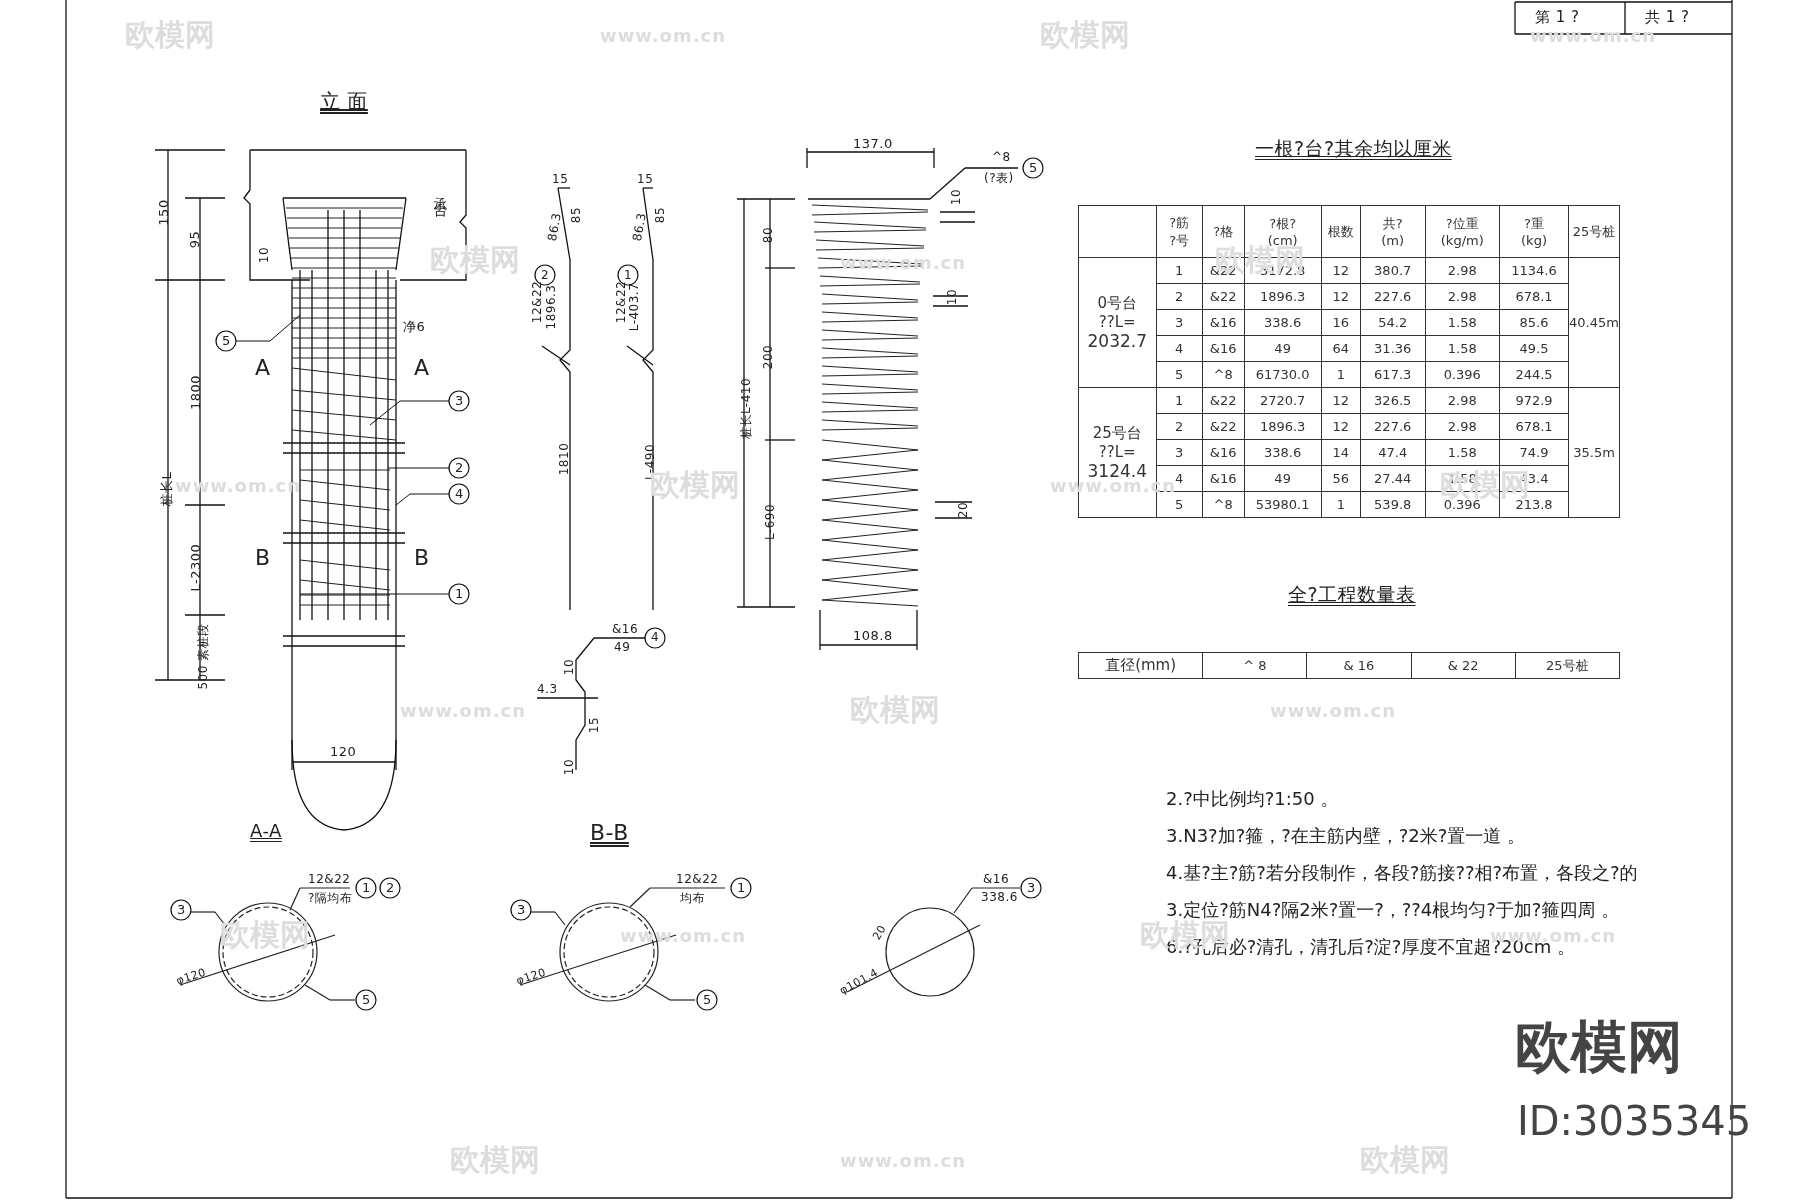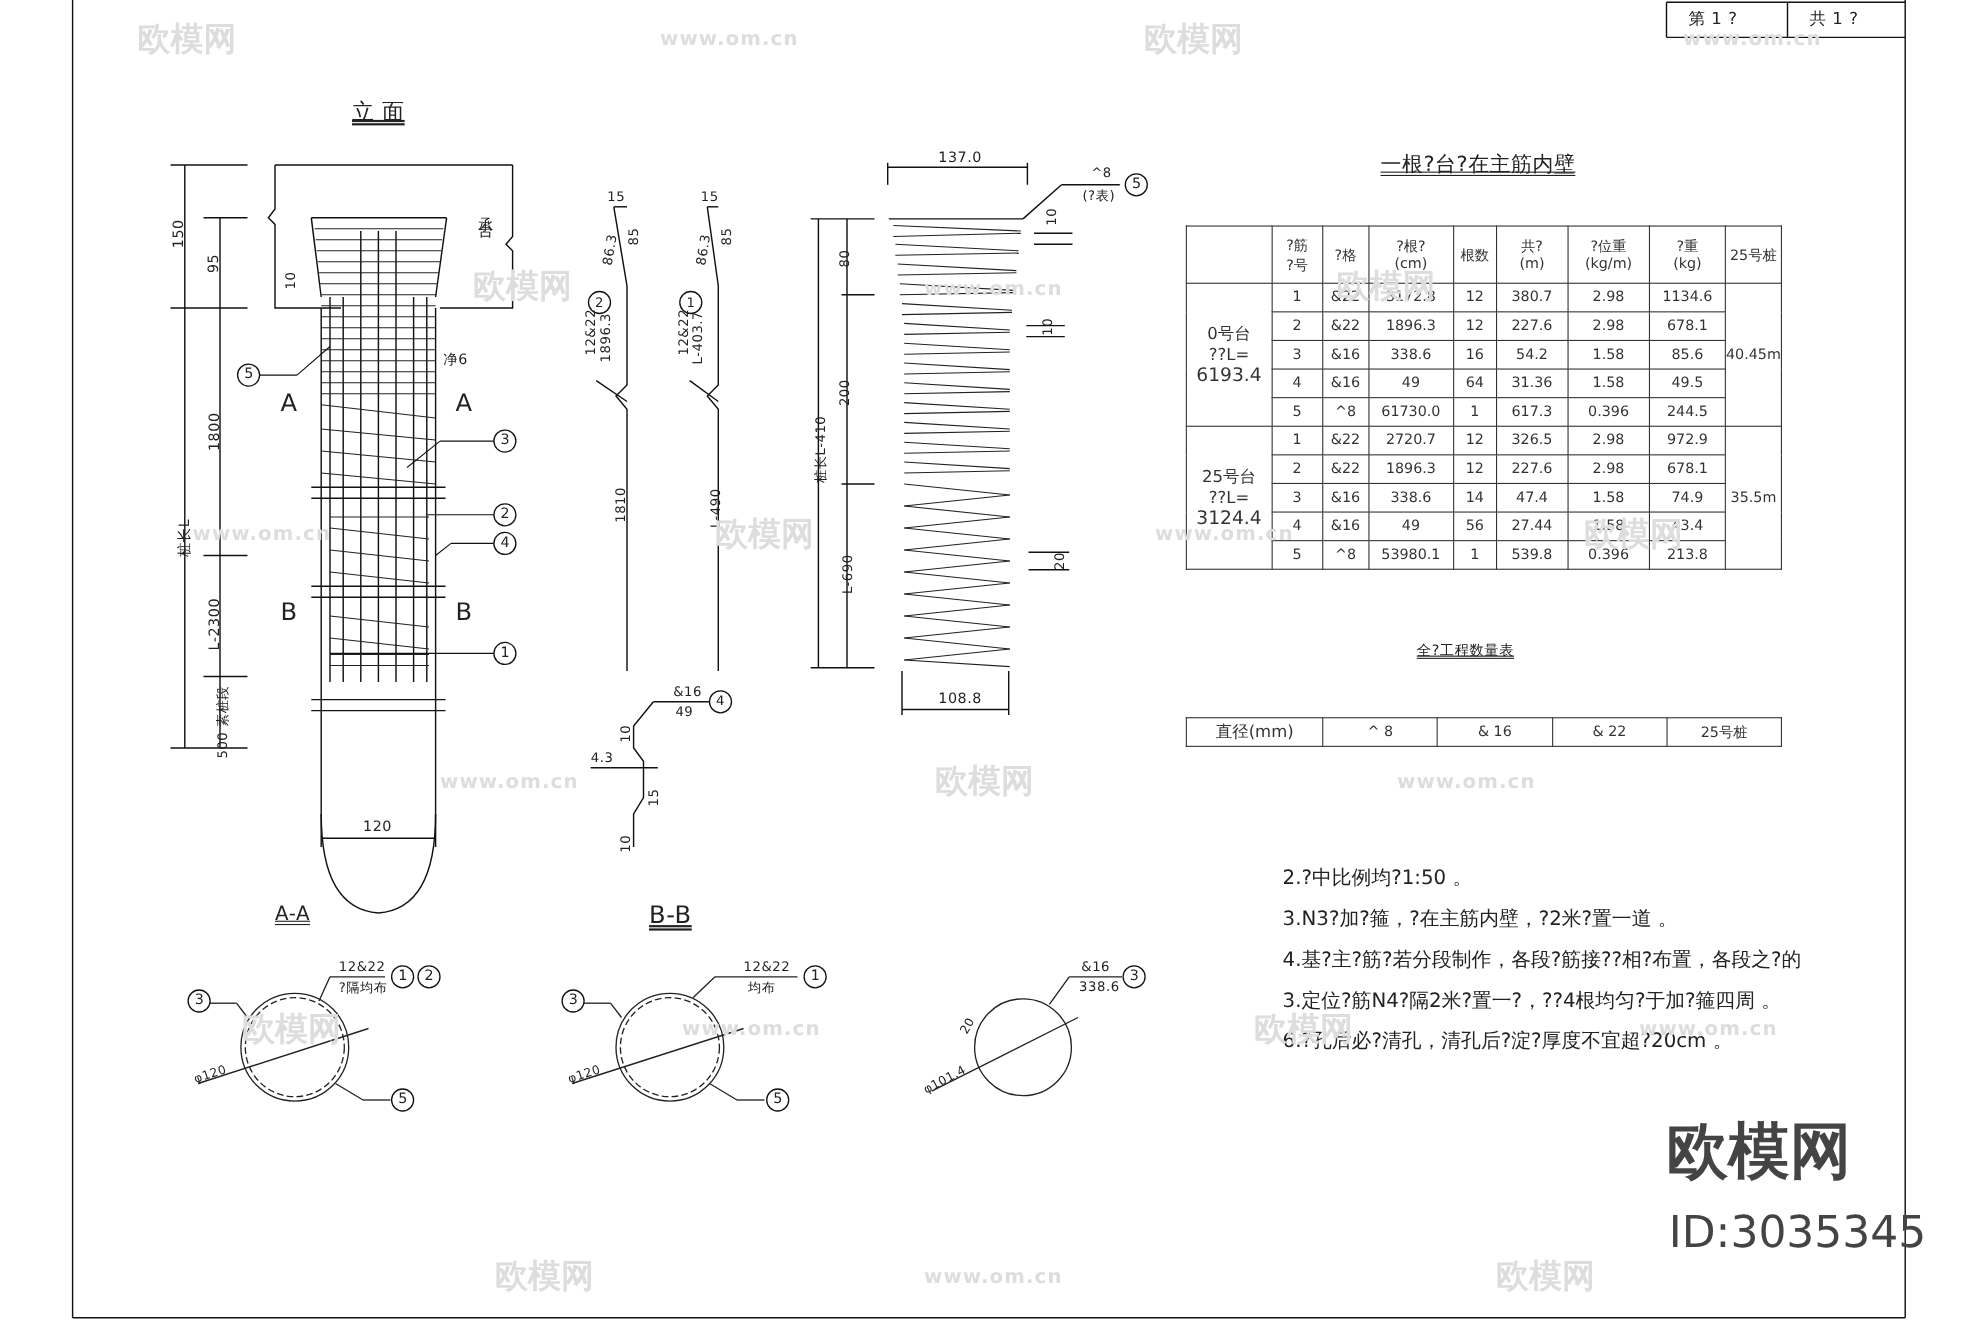--- a/index.html
+++ b/index.html
@@ -317,21 +317,21 @@
 <div class="t" style="left:517px;top:902px;font-size:13px;">3</div>
 <div class="t" style="left:703px;top:992px;font-size:13px;">5</div>
 <div class="t" style="left:516px;top:970px;transform:rotate(-18deg);font-size:11px;">φ120</div>
 
 <div class="t" style="left:983px;top:872px;font-size:12px;">&amp;16</div>
 <div class="t" style="left:981px;top:890px;font-size:12px;">338.6</div>
 <div class="t" style="left:1027px;top:880px;font-size:13px;">3</div>
 <div class="t" style="left:838px;top:975px;transform:rotate(-28deg);font-size:11px;">φ101.4</div>
 <div class="t" style="left:872px;top:926px;transform:rotate(-60deg);font-size:11px;">20</div>
 
-<div class="t title-u" style="left:1255px;top:136px;font-size:19px;">一根?台?在主筋内壁</div>
+<div class="t title-u" style="left:1255px;top:136px;font-size:19px;">一根?台?其余均以厘米</div>
 <table class="q" style="left:1078px;top:205px;width:542px;">
   <tbody>
       <tr style="height:52px;">
     <td style="width:78px;"></td>
     <td style="width:48px;white-space:pre-line;">?筋
 ?号</td>
     <td style="width:42px;">?格</td>
     <td style="width:78px;white-space:pre-line;">?根?
 (cm)</td>
     <td style="width:40px;">根数</td>
@@ -340,21 +340,21 @@
     <td style="width:76px;white-space:pre-line;">?位重
 (kg/m)</td>
     <td style="width:70px;white-space:pre-line;">?重
 (kg)</td>
     <td style="width:44px;">25号桩</td>
   </tr>
   <tr style="height:26px;">
     <td rowspan="5">
           <div style="font-size:15px;">0号台</div>
           <div style="font-size:15px;">??L=</div>
-          <div style="font-size:17px;">6193.4</div>
+          <div style="font-size:17px;">2032.7</div>
         </td>
     <td>1</td>
         <td>&amp;22</td>
         <td>3172.8</td>
         <td>12</td>
         <td>380.7</td>
         <td>2.98</td>
         <td>1134.6</td>
     <td rowspan="5">40.45m</td>
   </tr>
@@ -441,21 +441,21 @@
         <td>^8</td>
         <td>53980.1</td>
         <td>1</td>
         <td>539.8</td>
         <td>0.396</td>
         <td>213.8</td>
       </tr>
 </tbody>
   </table>
 
-<div class="t title-u" style="left:1288px;top:582px;font-size:13px;">全?工程数量表</div>
+<div class="t title-u" style="left:1288px;top:582px;font-size:19px;">全?工程数量表</div>
 <table class="q" style="left:1078px;top:652px;width:542px;">
   <tbody>
       <tr style="height:26px;">
     <td style="width:124px;font-size:15px;">直径(mm)</td>
     <td style="width:104px;">^ 8</td>
     <td style="width:104px;">&amp; 16</td>
     <td style="width:104px;">&amp; 22</td>
     <td style="width:104px;">25号桩</td>
   </tr>
 </tbody>

